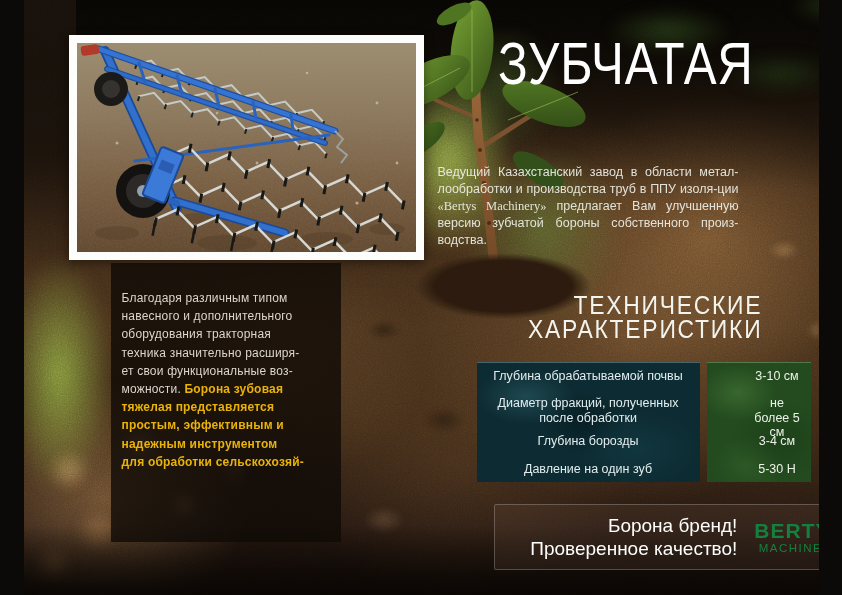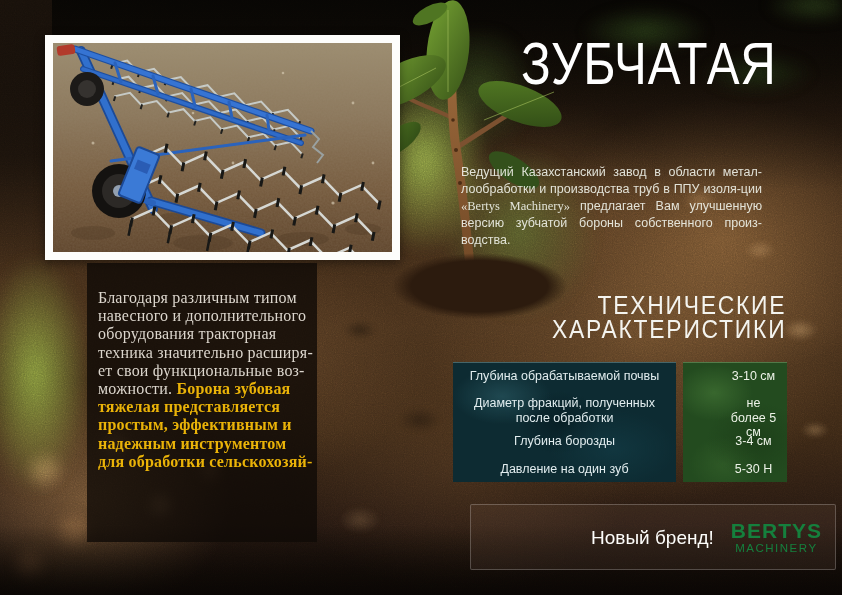--- a/index.html
+++ b/index.html
@@ -1,17 +1,17 @@
 <!DOCTYPE html>
 <html lang="ru" style="--accent-blue: #2f6fce; --spec-label-bg: #0d2b32; --spec-value-bg: #234b1f;"><head>
 <meta charset="utf-8">
 <style>
   html,body{margin:0;padding:0;background:#0c0a08;}
-  .stage{position:relative;width:842px;height:595px;overflow:hidden;margin:0 auto;
-         font-family:"Liberation Sans",sans-serif;color:#fff;}
+  .stage{position:relative;width:758px;height:595px;overflow:hidden;margin:0 auto;
+         font-family:"Liberation Sans",sans-serif;color:#fff;padding-left:37px;}
   .stage *{box-sizing:border-box;}
   .abs{position:absolute;}
 
   
   .bg-base{inset:0;background:
     radial-gradient(260px 200px at 86% 40%, rgba(152,110,64,.55), transparent 70%),
     radial-gradient(300px 230px at 76% 58%, rgba(128,92,54,.45), transparent 70%),
     radial-gradient(210px 170px at 10% 84%, rgba(165,124,78,.50), transparent 70%),
     radial-gradient(190px 150px at 34% 62%, rgba(100,70,42,.45), transparent 70%),
     radial-gradient(250px 190px at 55% 78%, rgba(92,64,38,.40), transparent 70%),
@@ -65,21 +65,21 @@
     transform:scaleX(.82);transform-origin:100% 50%;white-space:nowrap;}
   .title-bold{font-size:56px;font-weight:700;letter-spacing:2px;margin-top:2px;white-space:nowrap;}
 
   .intro{top:149px;right:65px;width:301px;font-size:12.5px;line-height:17px;
     text-align:justify;color:#eef0e7;opacity:.92;}
   .intro .brand{font-family:"Liberation Serif",serif;}
 
   
   .left-panel{left:87px;top:263px;width:230px;height:279px;background:rgba(15,10,6,.80);
     padding:26px 12px 0 11px;}
-  .pl-line{font-size:16px;line-height:18.2px;color:#dcd6cd;letter-spacing:.2px;white-space:nowrap;font-family:Liberation Serif, serif;}
+  .pl-line{font-size:12px;line-height:18.2px;color:#dcd6cd;letter-spacing:.2px;white-space:nowrap;}
   .pl-bold{font-weight:700;color:#eab308;}
 
   
   .specs-heading{top:293px;right:56px;text-align:right;color:#f4f4ef;
     transform:scaleX(.88);transform-origin:100% 50%;}
   .specs-heading div{font-size:26px;line-height:24px;letter-spacing:2px;font-weight:400;white-space:nowrap;}
   .spec-table{left:453px;top:362px;width:334px;height:120px;display:flex;gap:7px;}
   .spec-col{height:120px;padding:5px 0 0 0;display:grid;grid-template-rows:27px 38px 28px 22px;
     border-top:1px solid rgba(200,235,235,.30);text-align:center;}
   .col-labels{width:223px;background-color:var(--spec-label-bg,#0d2b32);background-image:
@@ -296,21 +296,22 @@
     <div class="spec-col col-values">
       <div class="spec-cell">3-10 см</div>
       <div class="spec-cell">не более 5 см</div>
       <div class="spec-cell">3-4 см</div>
       <div class="spec-cell">5-30 Н</div>
     </div>
   </div>
 
   <footer class="abs footer-bar">
     <div class="slogan">
-      <div>Новый бренд!</div>
+      <div>Борона бренд!</div>
+      <div>Проверенное качество!</div>
     </div>
     <div class="brand-logo">
       <div class="logo-name">BERTYS</div>
       <div class="logo-sub">MACHINERY</div>
     </div>
   </footer>
 
 </div>
 
 </body></html>

